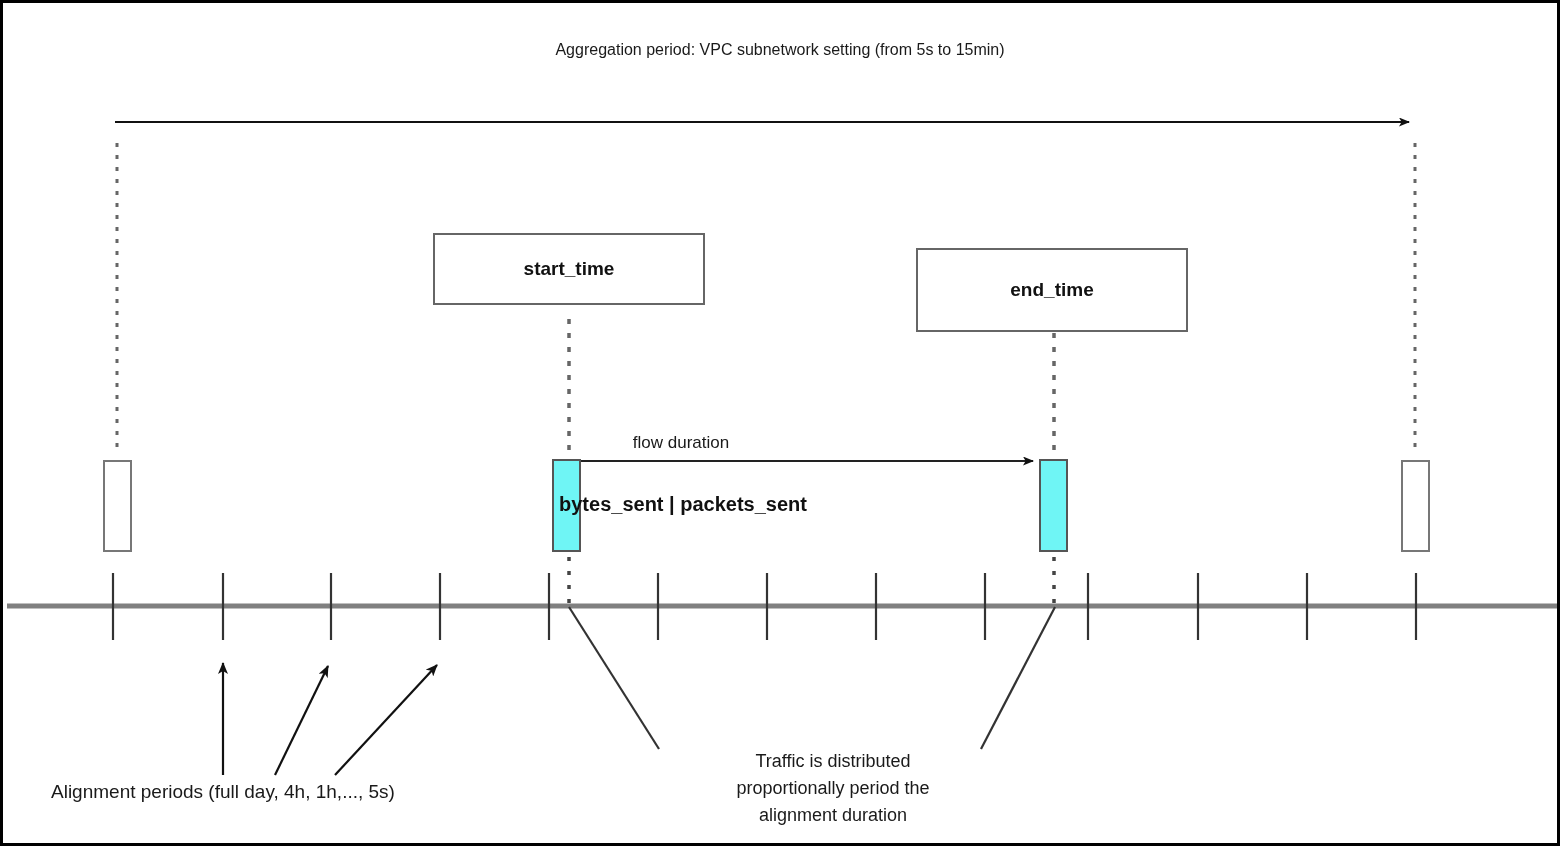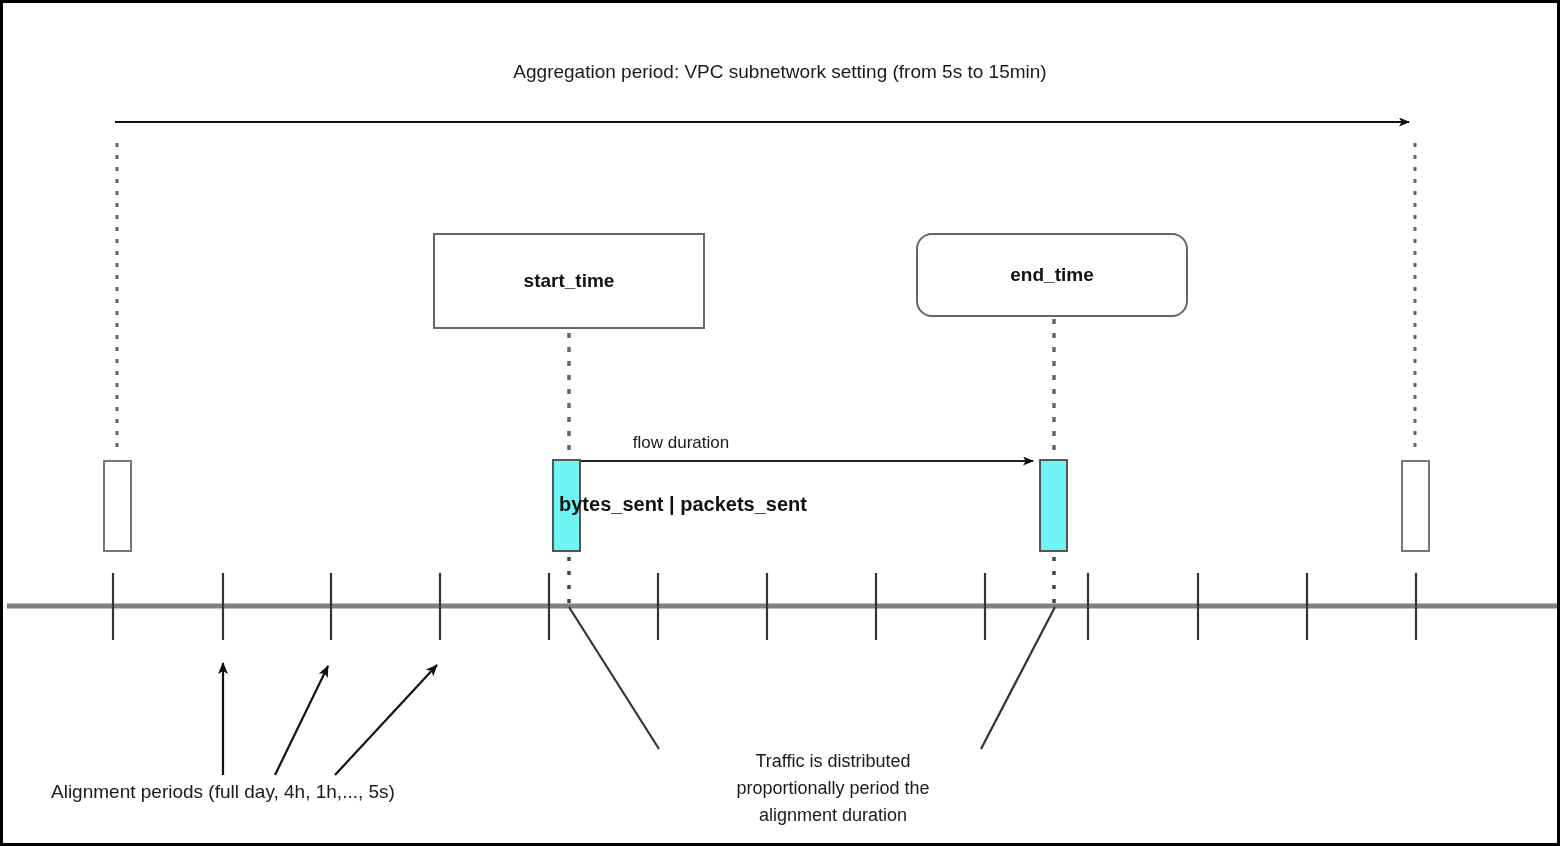--- a/index.html
+++ b/index.html
@@ -26,41 +26,40 @@
     width: 1560px;
     height: 846px;
   }
   .txt {
     position: absolute;
     color: #1a1a1a;
     white-space: pre;
     text-align: center;
   }
   .title-text {
-    font-size: 19px;
+    font-size: 16px;
     text-align: center;
     width: 100%;
     left: 0;
     top: 38px;
-    margin-top: 20px;
   }
   .box {
     position: absolute;
     background: #ffffff;
     border: 2px solid #666666;
     box-sizing: border-box;
     display: flex;
     align-items: center;
     justify-content: center;
     font-weight: bold;
     font-size: 19px;
     color: #111111;
   }
-  #box-start { left: 430px; top: 230px; width: 272px; height: 96px; }
-  #box-end   { left: 913px; top: 230px; width: 272px; height: 84px; border-radius: 16px; }
+  #box-start { left: 430px; top: 230px; width: 272px; height: 72px; }
+  #box-end   { left: 913px; top: 245px; width: 272px; height: 84px; }
 
   .marker-rect {
     position: absolute;
     box-sizing: border-box;
     border: 2px solid #777777;
     background: #ffffff;
   }
   #marker-left  { left: 100px; top: 457px; width: 29px; height: 92px; }
   #marker-right { left: 1398px; top: 457px; width: 29px; height: 92px; }
 

